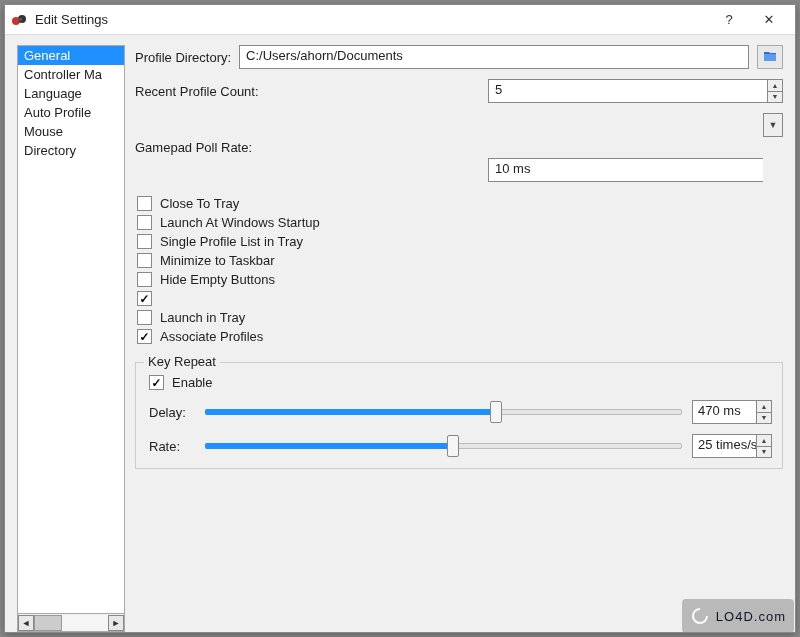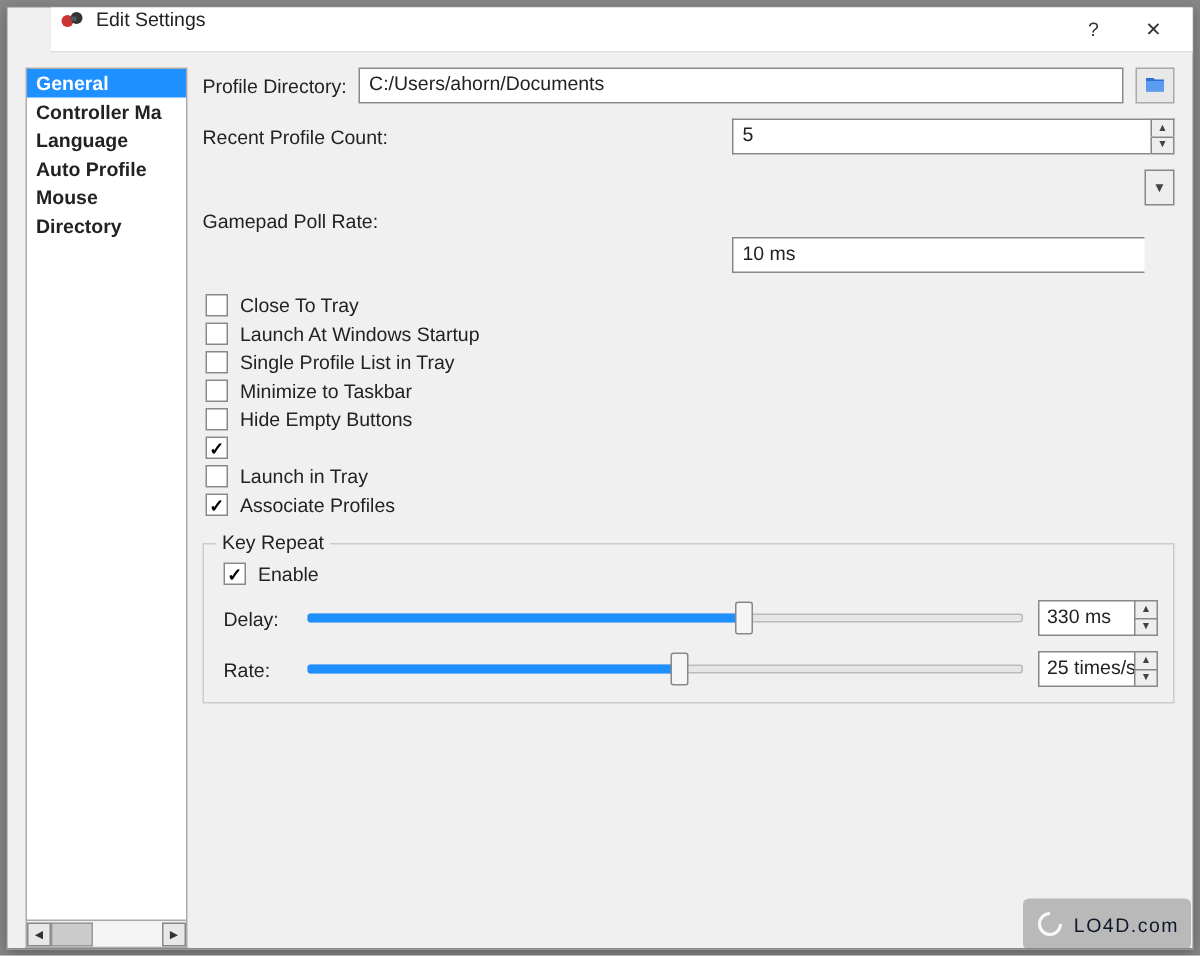--- a/index.html
+++ b/index.html
@@ -1,24 +1,24 @@
 <!DOCTYPE html>
 <html><head>
 <meta charset="utf-8">
 <style>
 * { box-sizing: border-box; margin: 0; padding: 0; font-family: "Segoe UI", Tahoma, sans-serif; font-size: 13px; }
 body { background: #888; width: 800px; height: 637px; overflow: hidden; position: relative; }
 .dialog { position: absolute; left: 4px; top: 4px; width: 792px; height: 629px; background: #f0f0f0; border: 1px solid #888; box-shadow: 0 2px 8px rgba(0,0,0,0.3); display: flex; flex-direction: column; }
-.titlebar { background: #fff; height: 30px; display: flex; padding: 0 6px; border-bottom: 1px solid #ddd; margin-left: 29px; }
+.titlebar { background: #fff; height: 30px; display: flex; align-items: center; padding: 0 6px; border-bottom: 1px solid #ddd; }
 .title-icon { width:16px; height:16px; margin-right:8px; display:inline-flex; align-items:center; justify-content:center; }
 .title-text { flex:1; color:#222; }
 .title-btn { width:40px; height:28px; display:flex; align-items:center; justify-content:center; color:#333; cursor:pointer; }
 .body { flex:1; display:flex; gap:10px; padding:10px 12px 0 12px; }
 .sidebar { width:108px; display:flex; flex-direction:column; }
-.listbox { flex:1; background:#fff; border:1px solid #aaa; overflow:hidden;font-weight:bold; }
+.listbox { flex:1; background:#fff; border:1px solid #aaa; overflow:hidden; }
 .list-item { padding:2px 6px; white-space:nowrap; cursor:pointer; color:#222; }
 .list-item.selected { background:#1e90ff; color:#fff; }
 .hscroll { height:18px; background:#f0f0f0; border:1px solid #aaa; border-top:none; display:flex; align-items:center; }
 .hscroll-btn { width:16px; height:16px; border:1px solid #888; background:#e8e8e8; font-size:9px; display:flex; align-items:center; justify-content:center; color:#333; cursor:pointer; }
 .hscroll-track { flex:1; height:16px; background:#f5f5f5; position:relative; }
 .hscroll-thumb { position:absolute; left:0; top:0; width:28px; height:100%; background:#ccc; border:1px solid #999; }
 .content { flex:1; display:flex; flex-direction:column; gap:10px; }
 .row { display:flex; align-items:center; gap:8px; }
 .label { color:#222; }
 .row-label-col { width:170px; }
@@ -166,21 +166,21 @@
         </div>
 
         <div class="slider-row">
           <span class="slider-label">Delay:</span>
           <div class="slider-wrap">
             <div class="slider-track-bg"></div>
             <div class="slider-track-fill" style="width:61%"></div>
             <div class="slider-thumb" style="left:61%"></div>
           </div>
           <div class="slider-value-box">
-            <div class="slider-value-input"><span>330 ms</span></div>
+            <div class="slider-value-input"><span>470 ms</span></div>
             <div class="spin-btns">
               <div class="spin-btn">▲</div>
               <div class="spin-btn">▼</div>
             </div>
           </div>
         </div>
 
         <div class="slider-row">
           <span class="slider-label">Rate:</span>
           <div class="slider-wrap">

